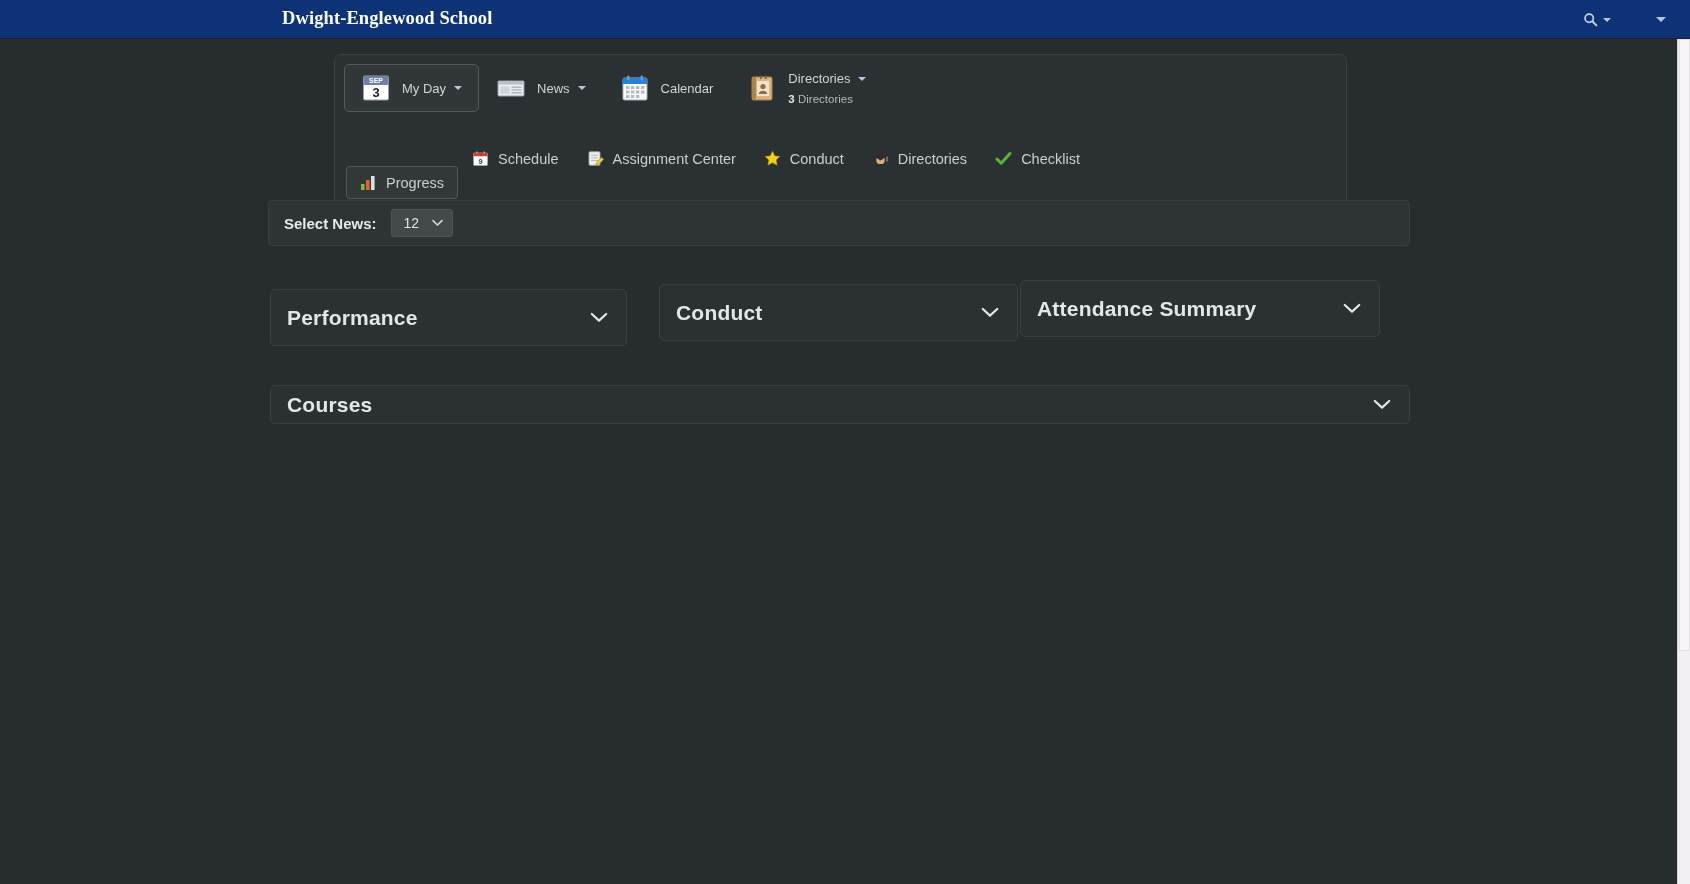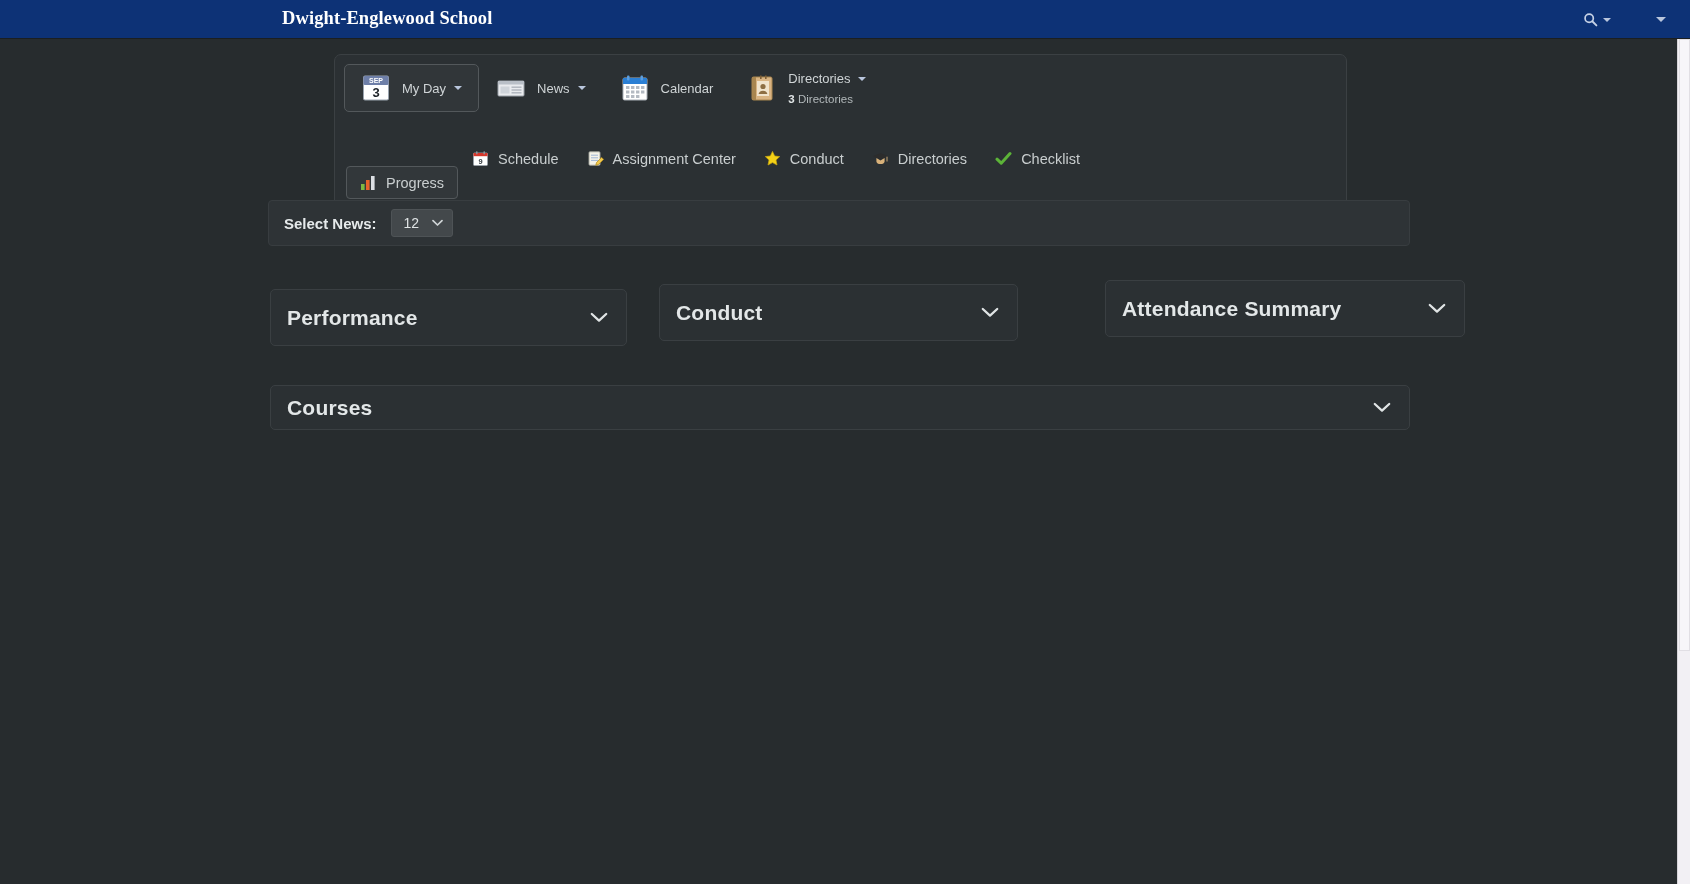--- a/index.html
+++ b/index.html
@@ -197,22 +197,22 @@
   }
   .panel-title {
     font-size: 21px;
     font-weight: 700;
     color: #e3e7e8;
     letter-spacing: .2px;
   }
 
   .panel-performance { left: 270px; top: 289px; width: 357px; height: 57px; }
   .panel-conduct     { left: 659px; top: 284px; width: 359px; height: 57px; }
-  .panel-attendance  { left: 1105px; top: 280px; width: 360px; height: 57px; }
-  .panel-courses     { left: 270px; top: 385px; width: 1140px; height: 45px; }
+  .panel-attendance  { left: 1020px; top: 280px; width: 360px; height: 57px; }
+  .panel-courses     { left: 270px; top: 385px; width: 1140px; height: 39px; }
 
   .chev {
     width: 18px;
     height: 11px;
     flex: 0 0 auto;
   }
 
   
   .scrollbar-track {
     position: absolute;

